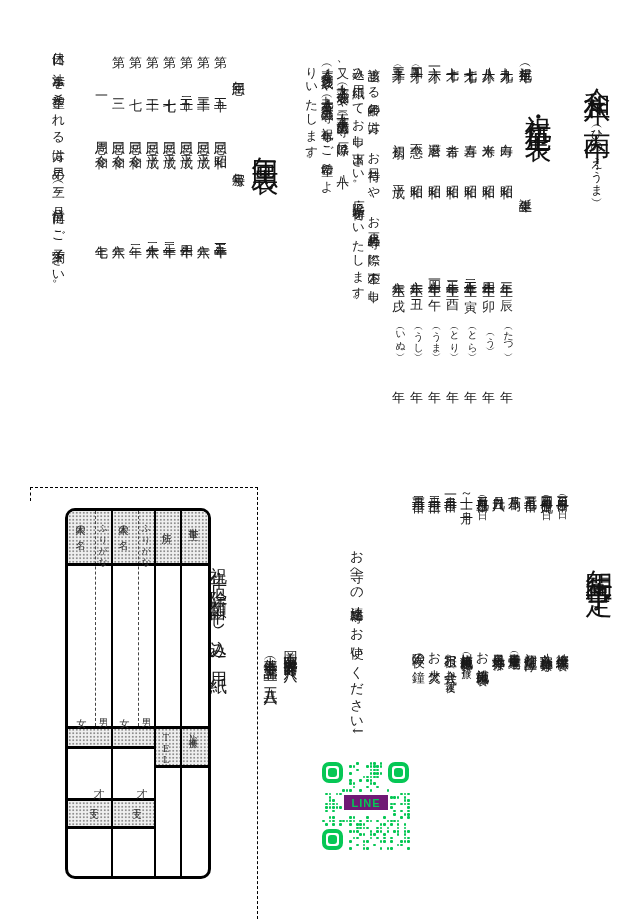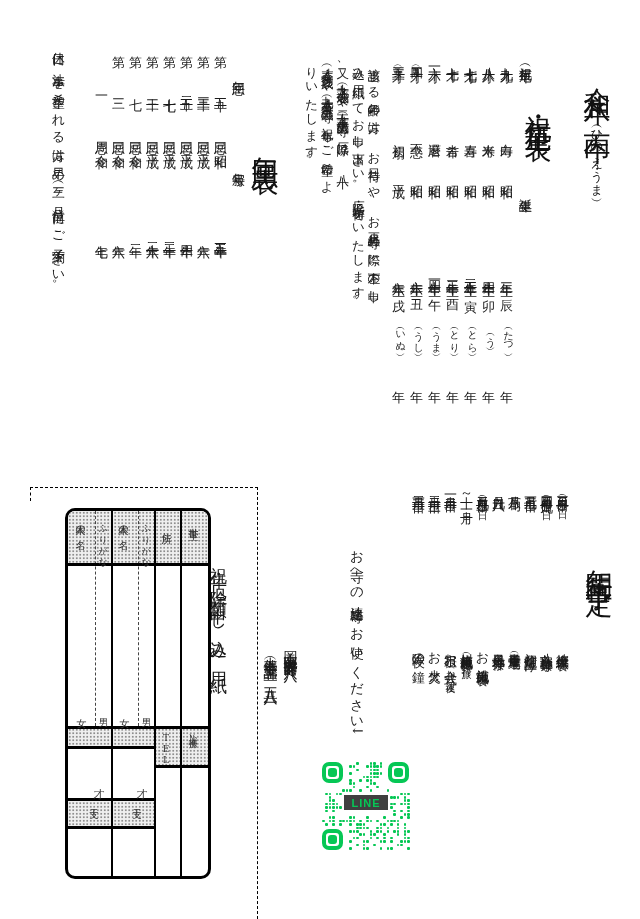--- a/index.html
+++ b/index.html
@@ -35,21 +35,21 @@
   .shade{position:absolute;background:radial-gradient(circle,#8d8d8d 0.8px,transparent 0.9px) 0 0/3.5px 3.5px,#efefef;}
   .vline{position:absolute;top:0;bottom:0;width:2px;background:#000;}
   .hline{position:absolute;height:2.5px;background:#000;}
   .fdash{position:absolute;top:0;width:0;border-left:1.5px dashed #444;}
   .flabel{position:absolute;writing-mode:vertical-rl;text-orientation:mixed;font-size:10px;color:#333;letter-spacing:1px;line-height:1;}
   .upright{text-orientation:upright;}
   .qr{position:absolute;left:322px;top:762px;width:88px;height:90px;}
   .qr-dot{position:absolute;}
   .finder{position:absolute;width:13px;height:13px;border:4.5px solid;border-radius:7px;}
   .finder i{position:absolute;left:2px;top:2px;width:9px;height:9px;border-radius:3px;display:block;}
-  .qr-label{position:absolute;left:22px;top:33px;width:44px;height:15px;background:#404040;
+  .qr-label{position:absolute;left:22px;top:33px;width:44px;height:15px;background:#701a75;
             display:flex;align-items:center;justify-content:center;
             font-family:"Liberation Sans","DejaVu Sans",sans-serif;font-weight:bold;font-size:11px;letter-spacing:1px;}
 </style>
 </head>
 <body>
 
 <div class="page">
 
   <div class="v big" style="left:584px;top:66px;"><span>令和八年　丙午</span><span class="ruby">（ひのえ・うま）</span></div>
 

